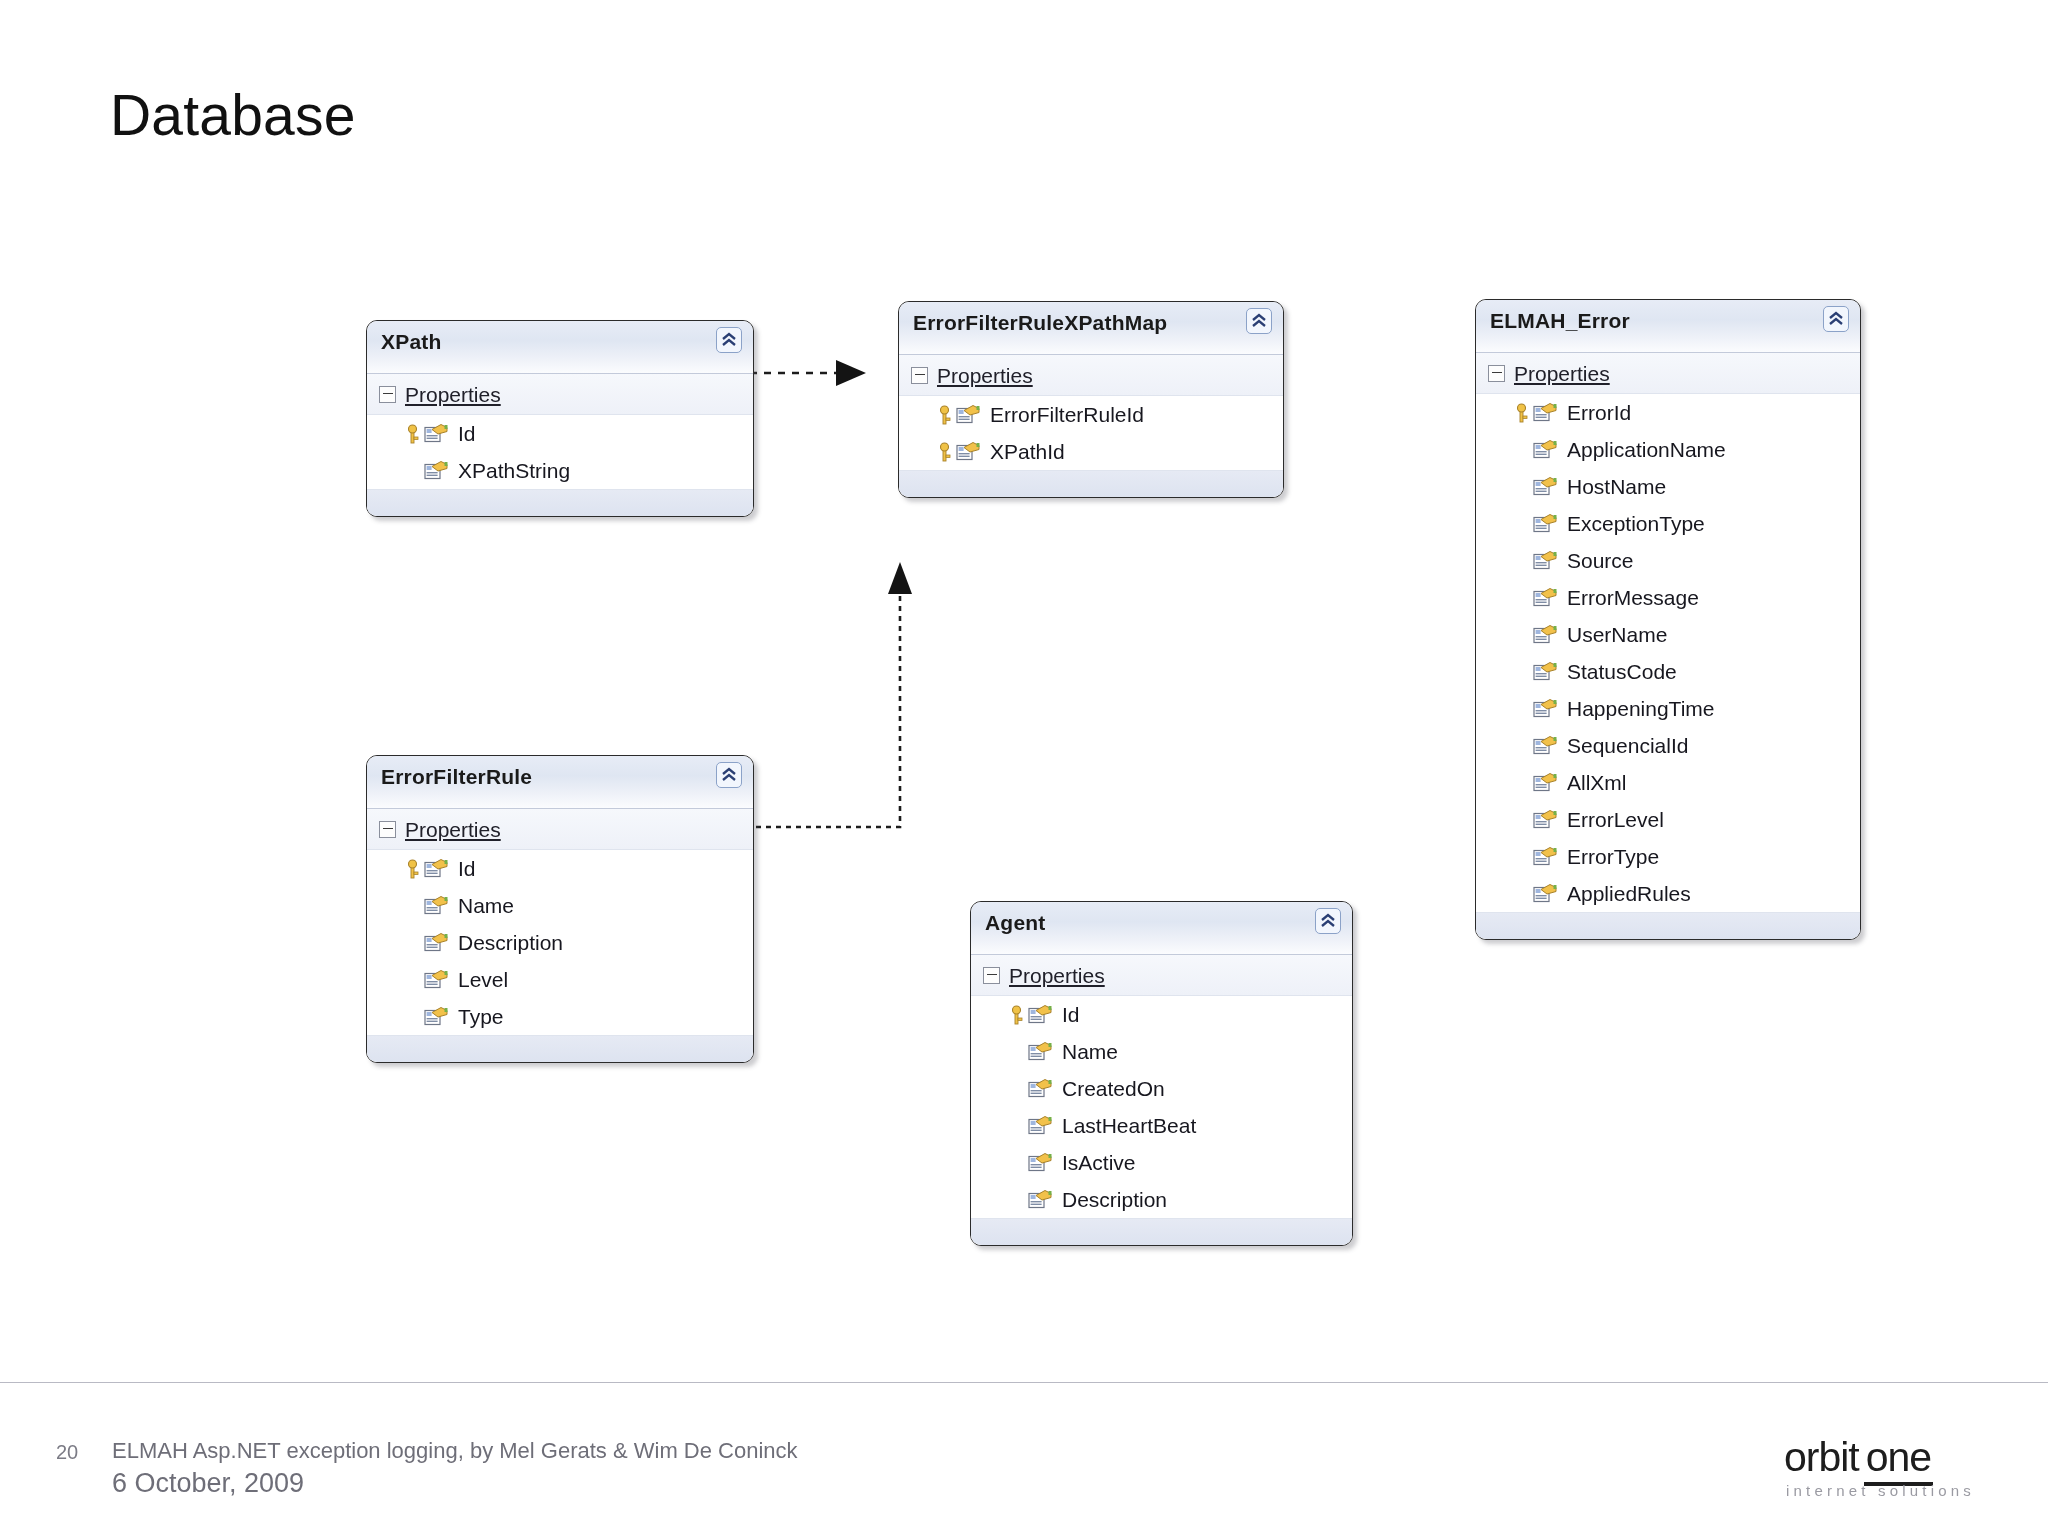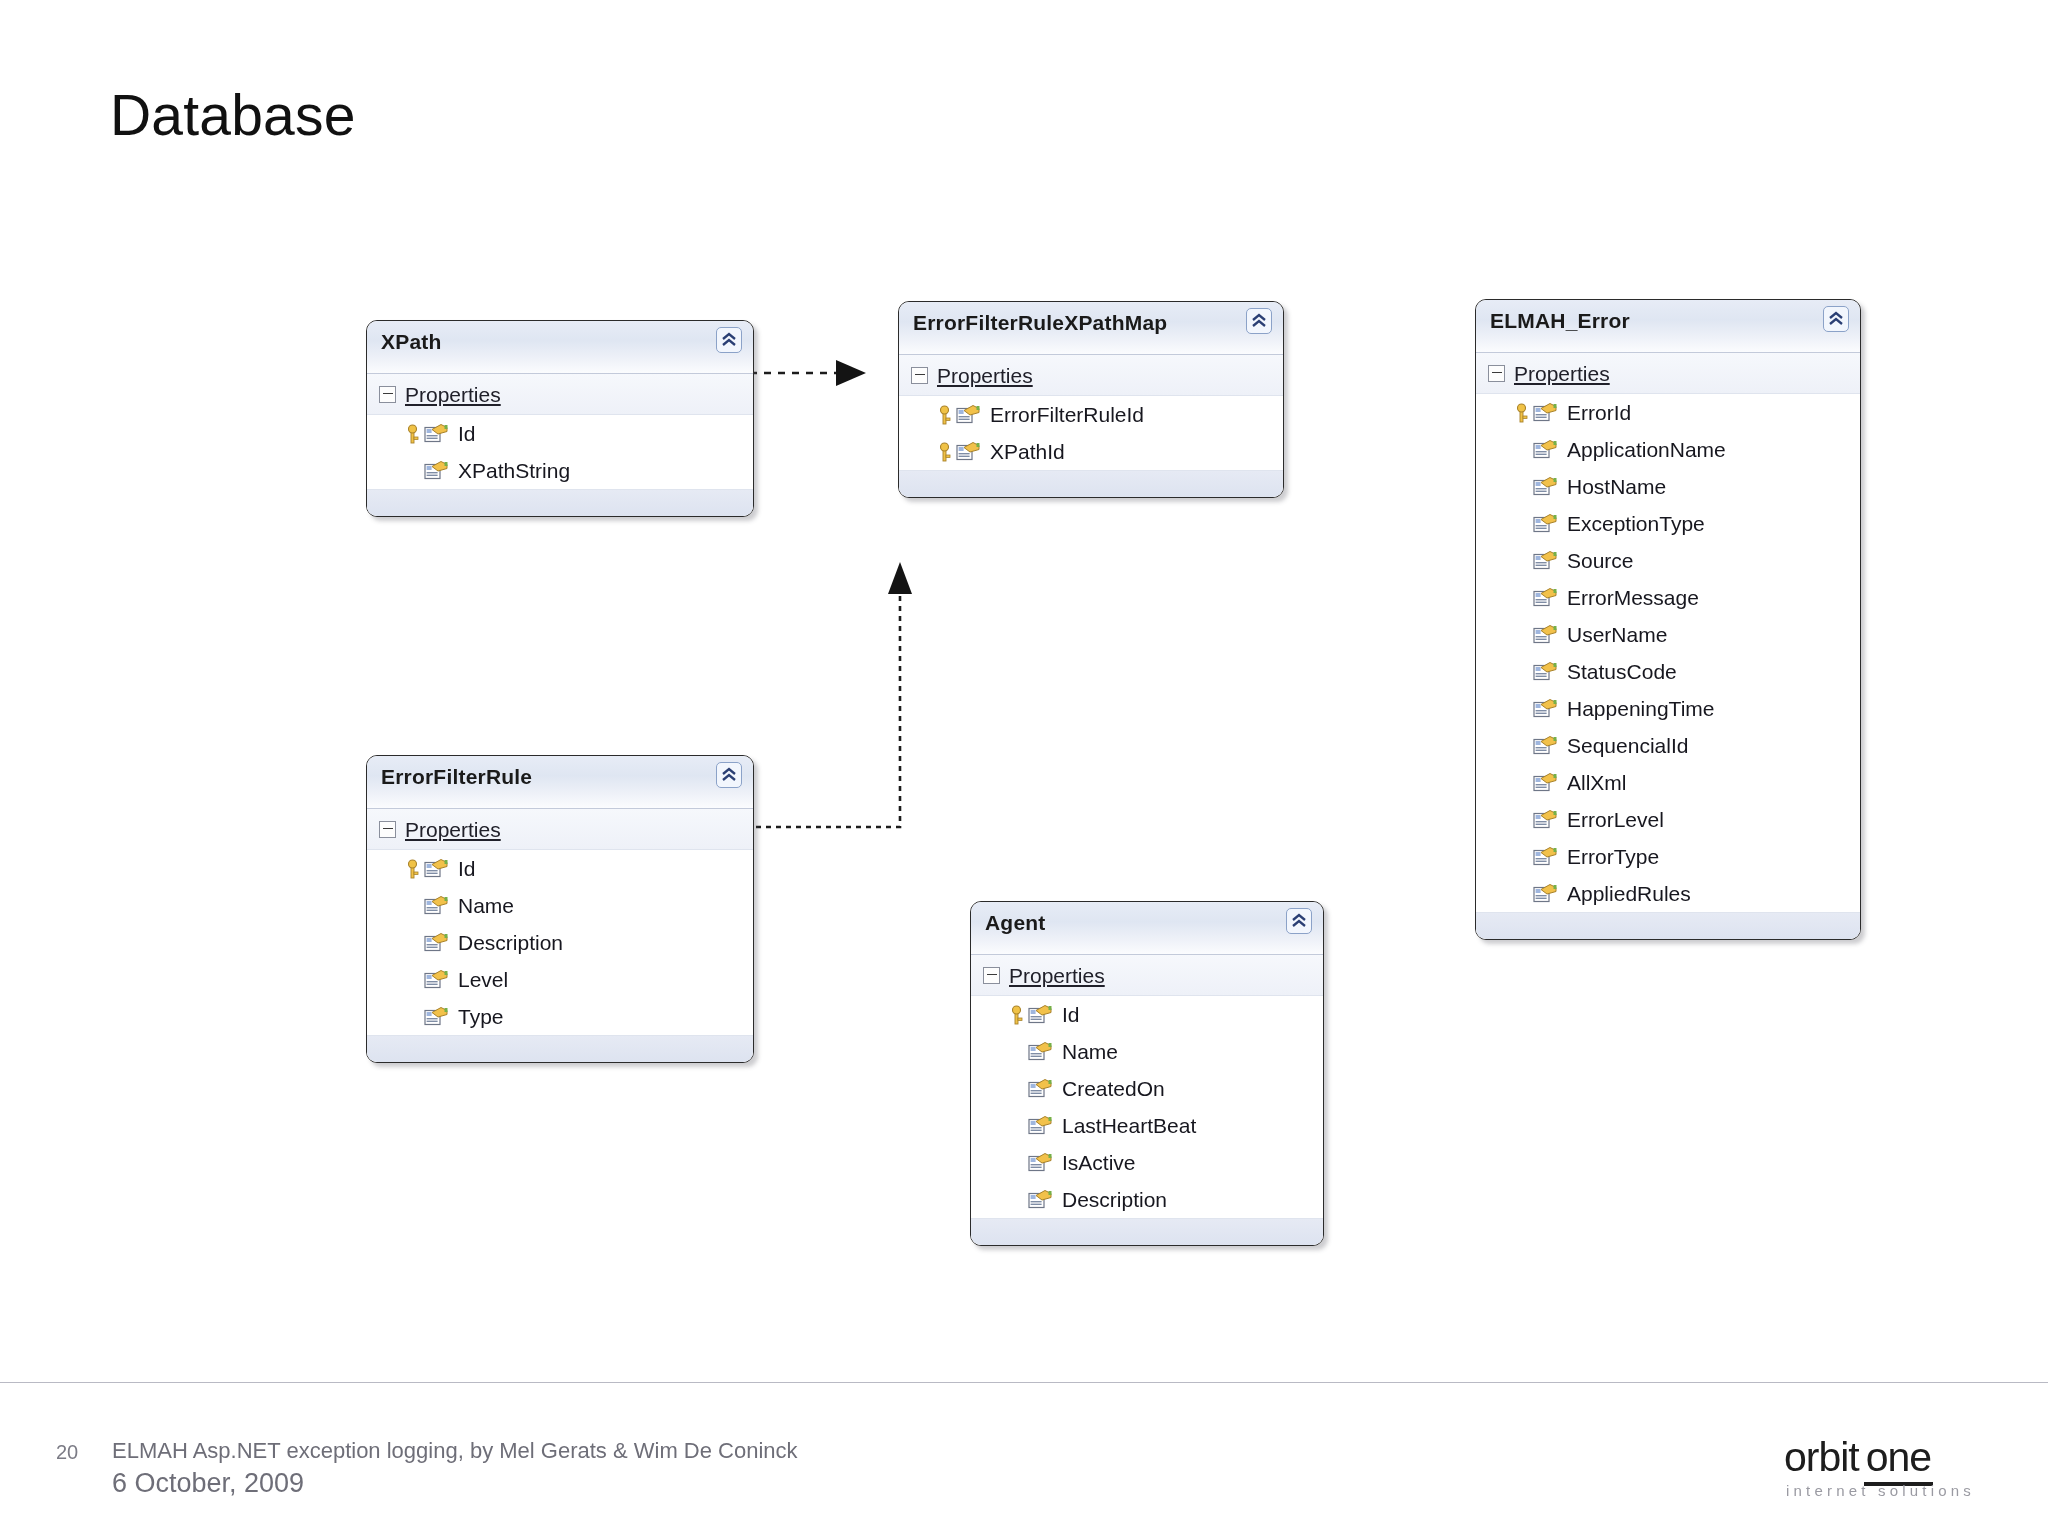--- a/index.html
+++ b/index.html
@@ -432,21 +432,21 @@
               <rect x="2.6" y="12" width="11" height="1.4" fill="#7f8da5"></rect>
               <rect x="2.6" y="14.6" width="11" height="1.4" fill="#7f8da5"></rect>
               <polygon points="8,6.5 17,1.5 23,4.5 23,8.5 14,11" fill="#f2c14a" stroke="#a8822a" stroke-width="1"></polygon>
               <rect x="20.5" y="2" width="3" height="4" fill="#76b048"></rect>
             </svg></span>
           <span class="prop-label">Type</span>
         </div>
         <div class="entity-footer"></div>
       </div>
     </div>
-    <div class="entity" style="left: 938px; top: 901px; width: 354px;">
+    <div class="entity" style="left: 938px; top: 901px; width: 383px;">
       <div class="entity-header">
         <div class="entity-title">Agent</div>
         <div class="collapse-icon">
           <svg width="20" height="18" viewBox="0 0 20 18">
             <polyline points="4,8 10,3 16,8" fill="none" stroke="#2b3f74" stroke-width="2.3"></polyline>
             <polyline points="4,14 10,9 16,14" fill="none" stroke="#2b3f74" stroke-width="2.3"></polyline>
           </svg>
         </div>
       </div>
       <div class="entity-body">

